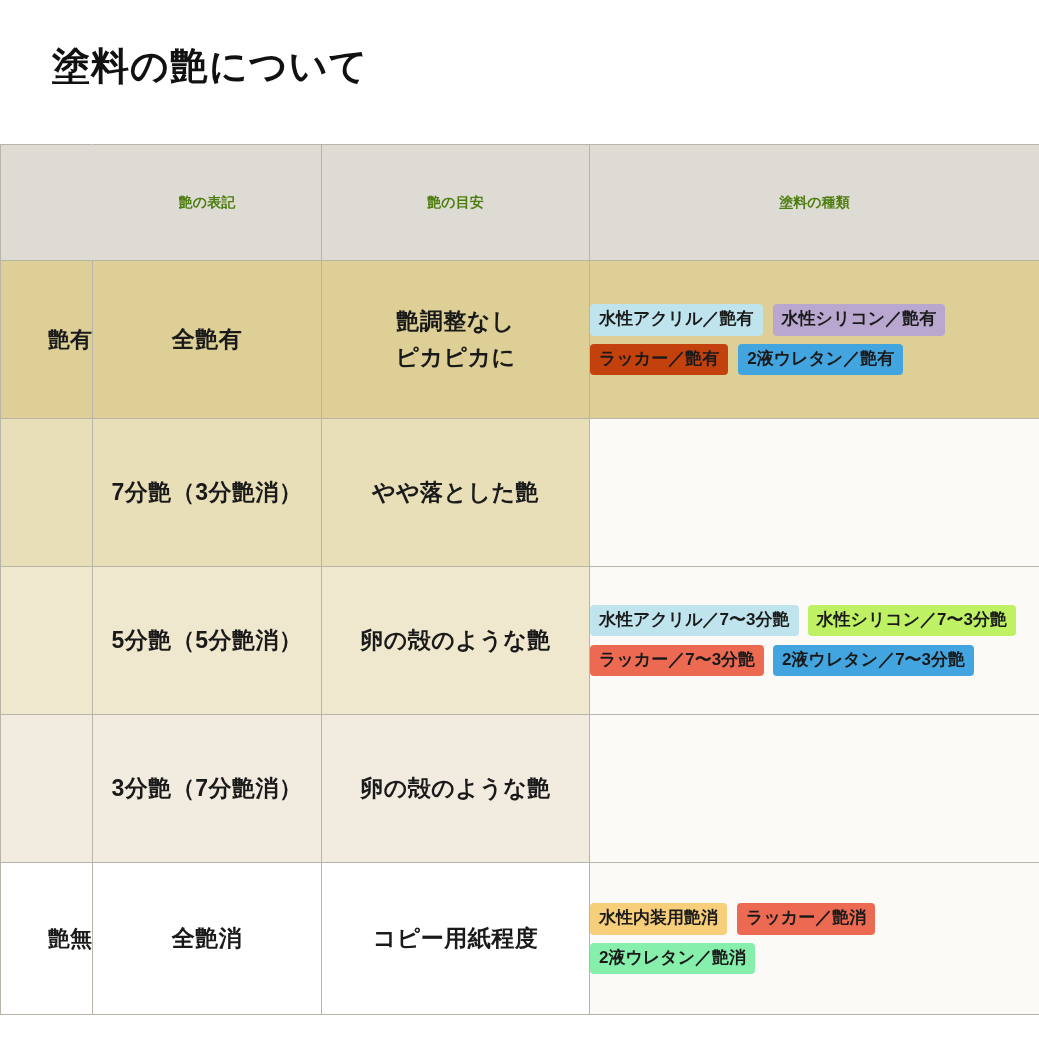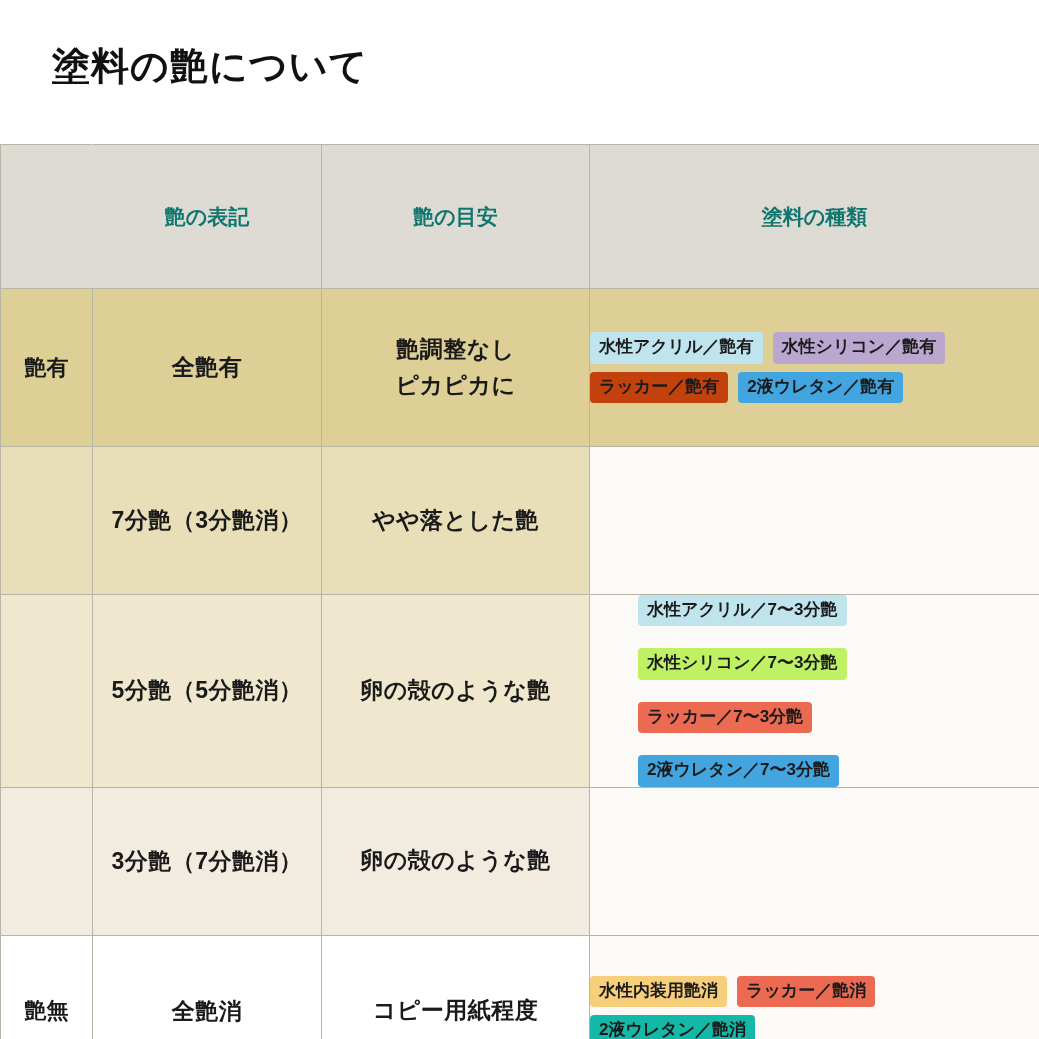--- a/index.html
+++ b/index.html
@@ -45,32 +45,32 @@
     box-sizing: border-box;
   }
   
   col.c-group { width: 92px; }
   col.c-label { width: 229px; }
   col.c-guide { width: 268px; }
   col.c-types { width: 450px; }
 
   thead th {
     background: #dedbd4;
-    height: 144px;
-    font-size: 21px;
-    font-weight: bold;
-    color: #0f766e;
+    height: 116px;
+    font-size: 14px;
+    font-weight: bold;
+    color: #4d7c0f;
     text-align: center;
   }
   thead th.h-blank {
     border-right: 1px solid #dedbd4;
     border-left: 1px solid #b9b4a8;
   }
   .group-cell {
-    text-align: center;
+    text-align: right;
     font-size: 22px;
     font-weight: bold;
     color: #1a1a1a;
   }
   .label-cell {
     text-align: center;
     font-size: 23px;
     font-weight: bold;
     color: #1a1a1a;
     letter-spacing: 0.5px;
@@ -116,21 +116,21 @@
   .row-3 { height: 148px; }
   .row-4 { height: 148px; }
   .row-5 { height: 152px; }
 
   .chip-wrap {
     display: flex;
     flex-wrap: wrap;
     gap: 8px 10px;
     align-items: center;
   }
-  .chip-wrap.stack { flex-direction: column; align-items: flex-start; gap: 22px; padding-left: 48px; }
+  .chip-wrap.stack { flex-direction: row; align-items: flex-start; gap: 9px; }
   .chip {
     display: inline-block;
     font-size: 17px;
     font-weight: bold;
     color: #1a1a1a;
     padding: 5px 9px 6px 9px;
     border-radius: 4px;
     white-space: nowrap;
     line-height: 1.2;
   }
@@ -205,21 +205,21 @@
       </tr>
 
       <tr class="row-5">
         <td class="group-cell">艶無</td>
         <td class="label-cell">全艶消</td>
         <td class="guide-cell">コピー用紙程度</td>
         <td class="types-cell">
           <div class="chip-wrap">
             <span class="chip" style="background:#f7ce7a">水性内装用艶消</span>
             <span class="chip" style="background:#ec6a52">ラッカー／艶消</span>
-            <span class="chip" style="background:#14b8a6">2液ウレタン／艶消</span>
+            <span class="chip" style="background:#86efac">2液ウレタン／艶消</span>
           </div>
         </td>
       </tr>
 
     </tbody>
   </table>
 
 </div>
 
 </body></html>

